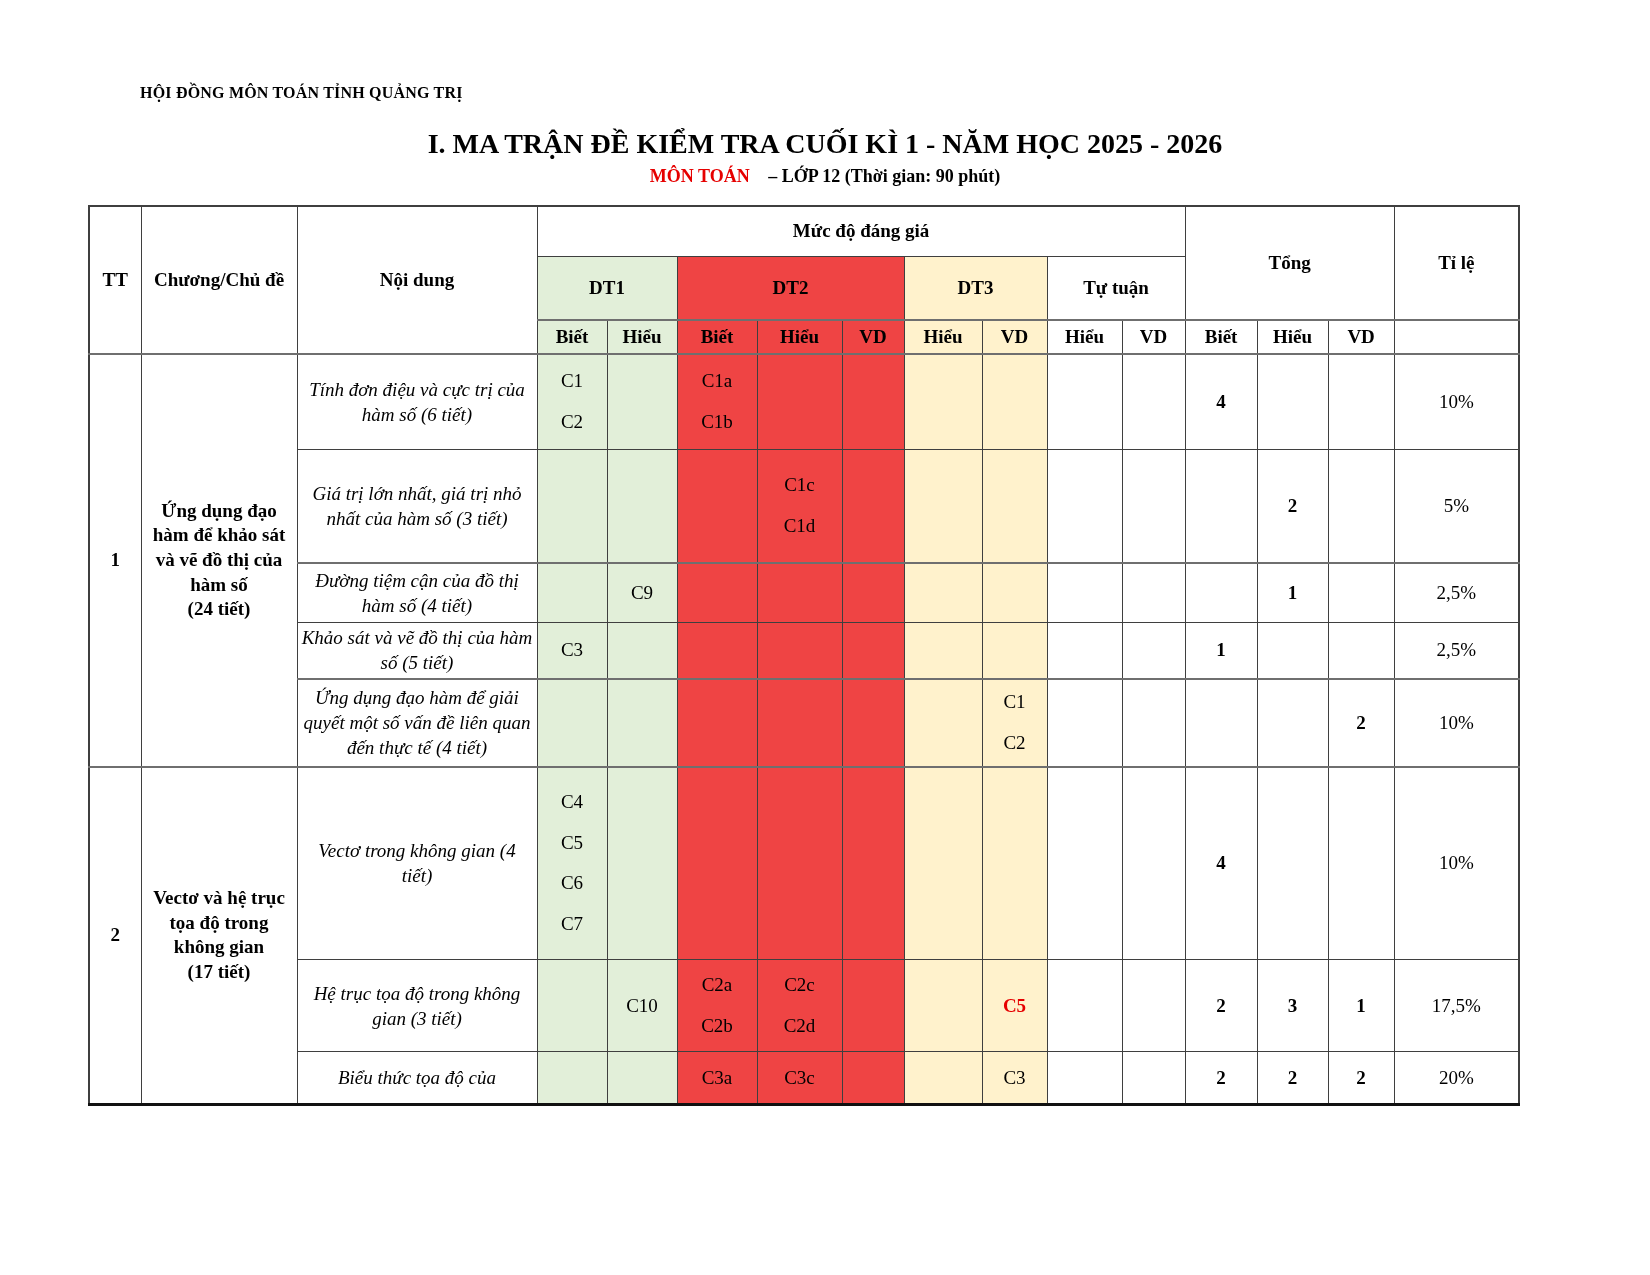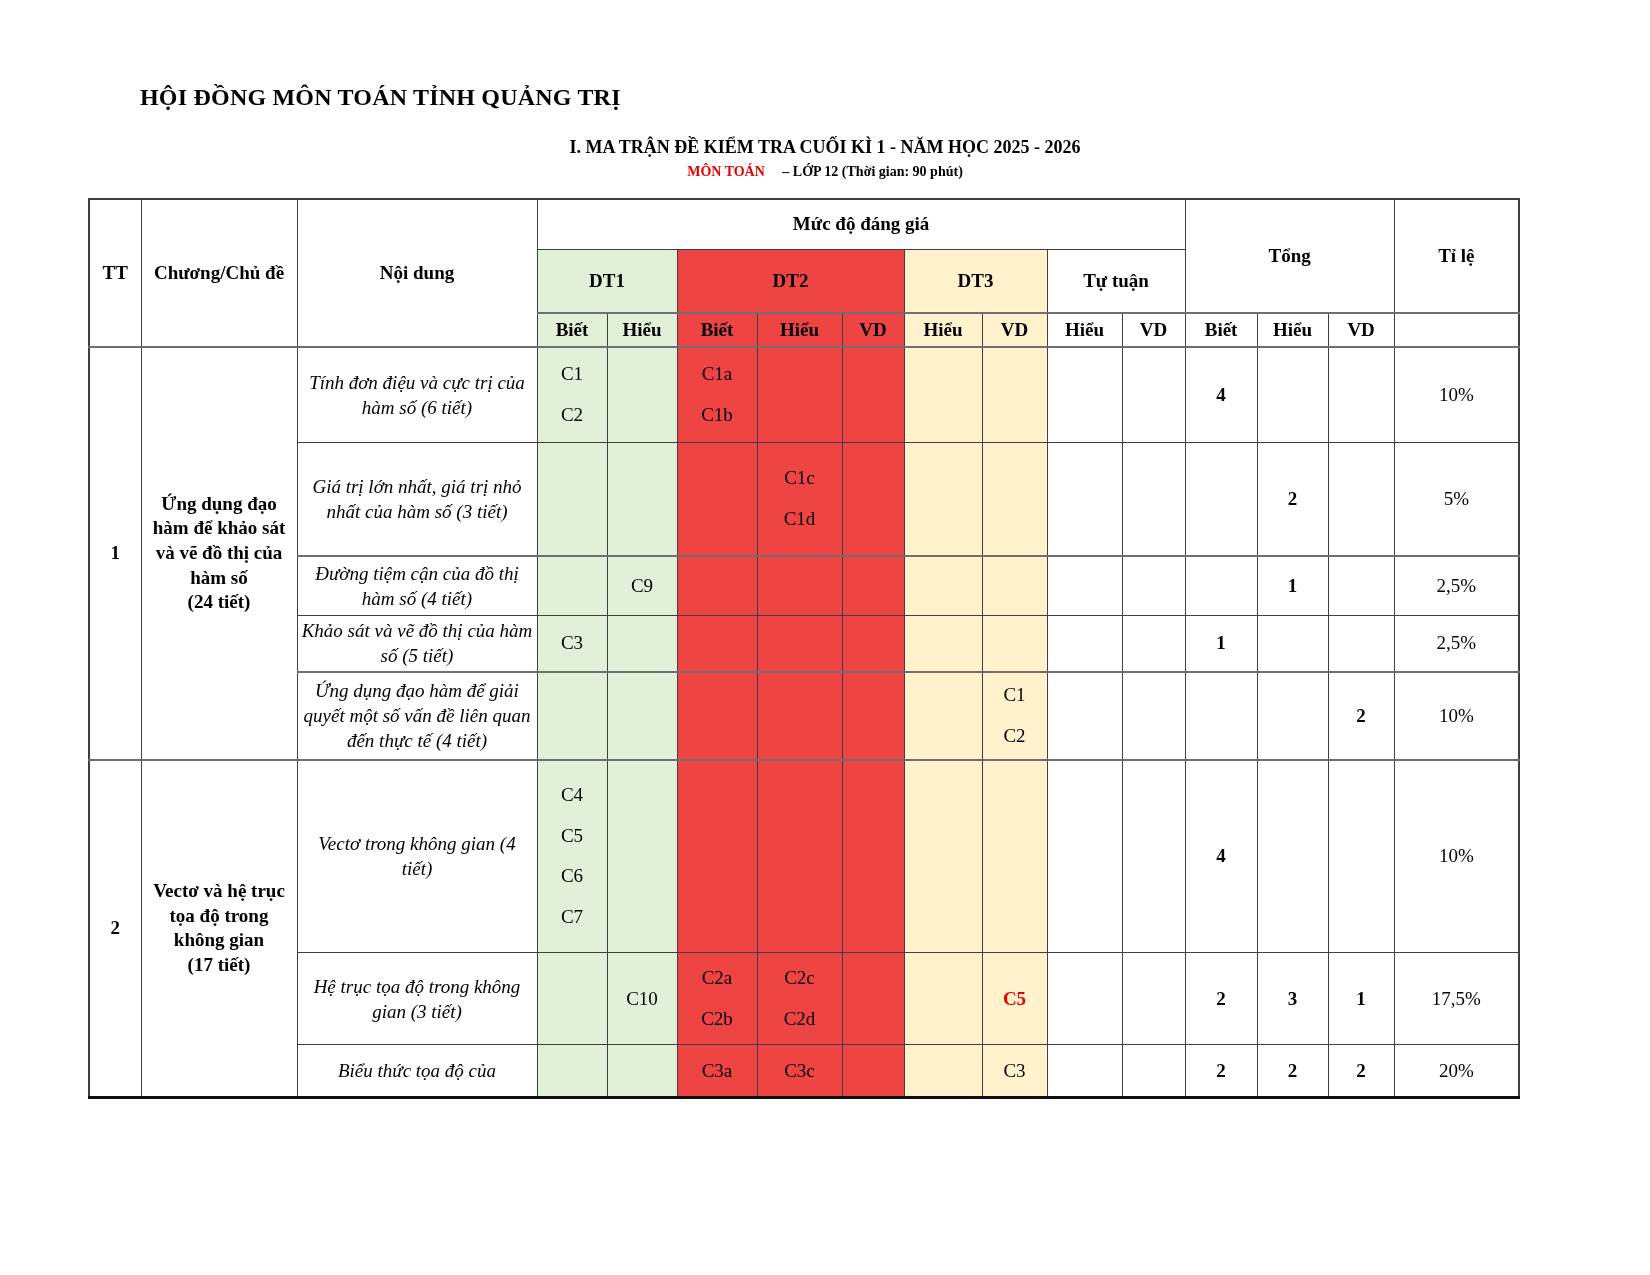--- a/index.html
+++ b/index.html
@@ -5,36 +5,36 @@
   html,body{margin:0;padding:0;}
   body{
     width:1650px;height:1275px;
     background:#ffffff;color:#000;
     font-family:"Liberation Serif","DejaVu Serif",serif;
     overflow:hidden;
   }
   .org-line{
     margin-left:140px;
     font-weight:bold;
-    font-size:24px;
+    font-size:16px;
     letter-spacing:.2px;
   }
   .org-line.first{padding-top:84px;}
   .org-line.second{margin-top:28px;}
   .title-line{
     margin-top:26px;
     text-align:center;
     font-weight:bold;
-    font-size:18px;
+    font-size:28px;
   }
   .subtitle-line{
     margin-top:6px;
     text-align:center;
     font-weight:bold;
-    font-size:14px;
+    font-size:18px;
   }
   .subject-red{color:#e60000;}
   .subtitle-rest{margin-left:14px;}
 
   table.matrix{
     border-collapse:collapse;
     table-layout:fixed;
     width:1430px;
     margin:18px 0 0 88px;
     font-size:19px;

